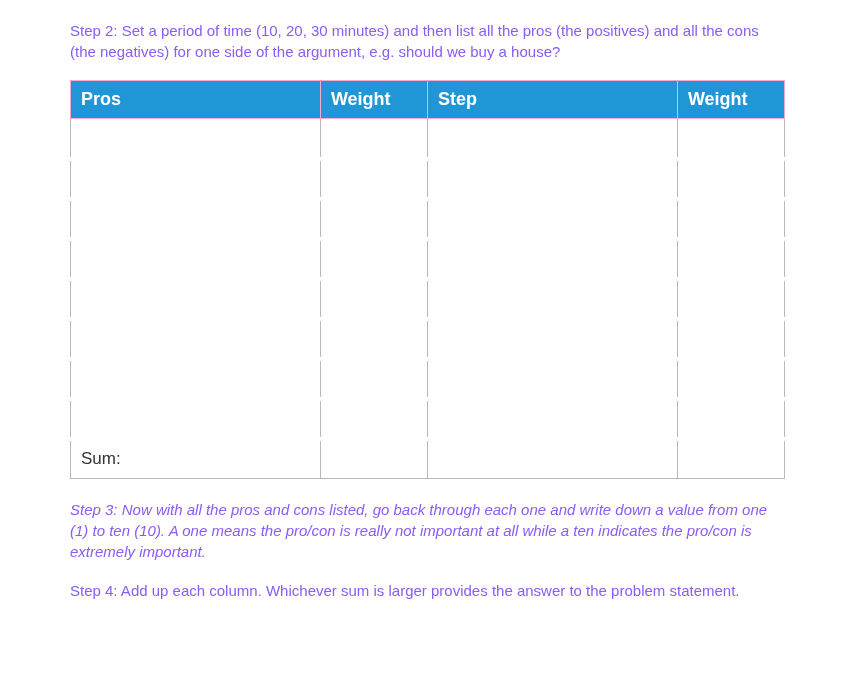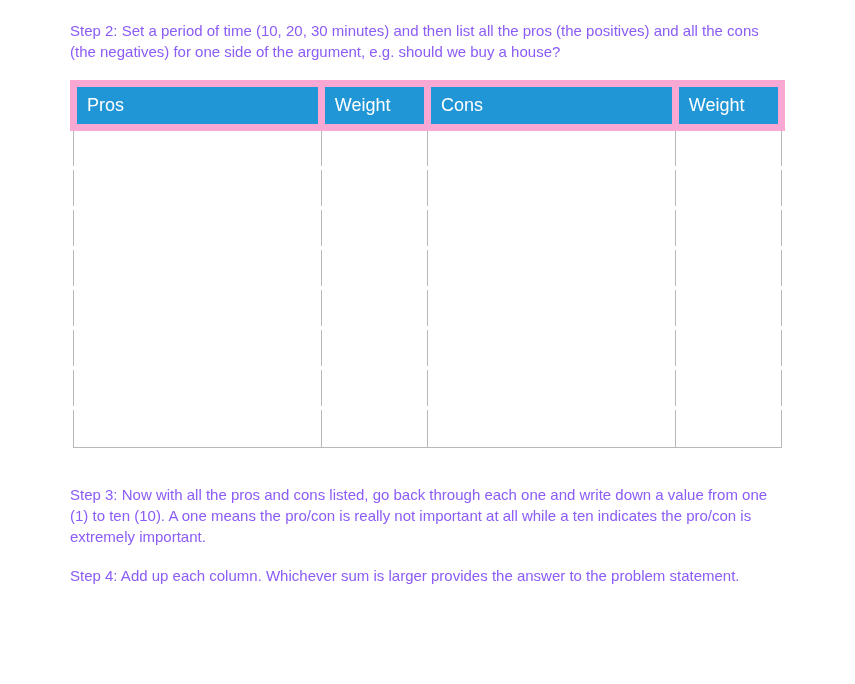--- a/index.html
+++ b/index.html
@@ -14,35 +14,36 @@
       width: 855px;
       color: #333;
     }
     .step-text {
       font-size: 15px;
       line-height: 1.4;
       color: #8b5cf6;
       margin-bottom: 18px;
     }
     .step-below {
-      margin-top: 36px;
+      margin-top: 20px;
+      font-style: italic;
     }
     table.pros-cons {
       border-collapse: collapse;
       width: 100%;
       table-layout: fixed;
     }
     table.pros-cons th {
       background: #2196d6;
       color: #ffffff;
-      font-weight: normal;
+      font-weight: bold;
       font-size: 18px;
       text-align: left;
       padding: 8px 10px;
-      border: 7px solid #f9a8d4;
+      border: 1px solid #f9a8d4;
     }
     table.pros-cons col.c-text { width: 35%; }
     table.pros-cons col.c-weight { width: 15%; }
     table.pros-cons td {
       border: 1px solid #b8b8b8;
       height: 40px;
       padding: 6px 10px;
       font-size: 17px;
       color: #333;
       background: #ffffff;
@@ -65,21 +66,21 @@
   <colgroup>
     <col class="c-text">
       <col class="c-weight">
       <col class="c-text">
       <col class="c-weight">
   </colgroup>
   <thead>
     <tr>
       <th>Pros</th>
       <th>Weight</th>
-      <th>Cons</th>
+      <th>Step</th>
       <th>Weight</th>
     </tr>
   </thead>
   <tbody>
     <tr>
       <td></td>
       <td></td>
       <td></td>
       <td></td>
     </tr>
@@ -118,18 +119,24 @@
       <td></td>
       <td></td>
       <td></td>
     </tr>
     <tr>
       <td></td>
       <td></td>
       <td></td>
       <td></td>
     </tr>
+    <tr>
+      <td>Sum:</td>
+      <td></td>
+      <td></td>
+      <td></td>
+    </tr>
   </tbody>
 </table>
 
 <p class="step-text step-below">Step 3: Now with all the pros and cons listed, go back through each one and write down a value from one (1) to ten (10). A one means the pro/con is really not important at all while a ten indicates the pro/con is extremely important.</p>
 
 <p class="step-text">Step 4: Add up each column. Whichever sum is larger provides the answer to the problem statement.</p>
 
 </body></html>

